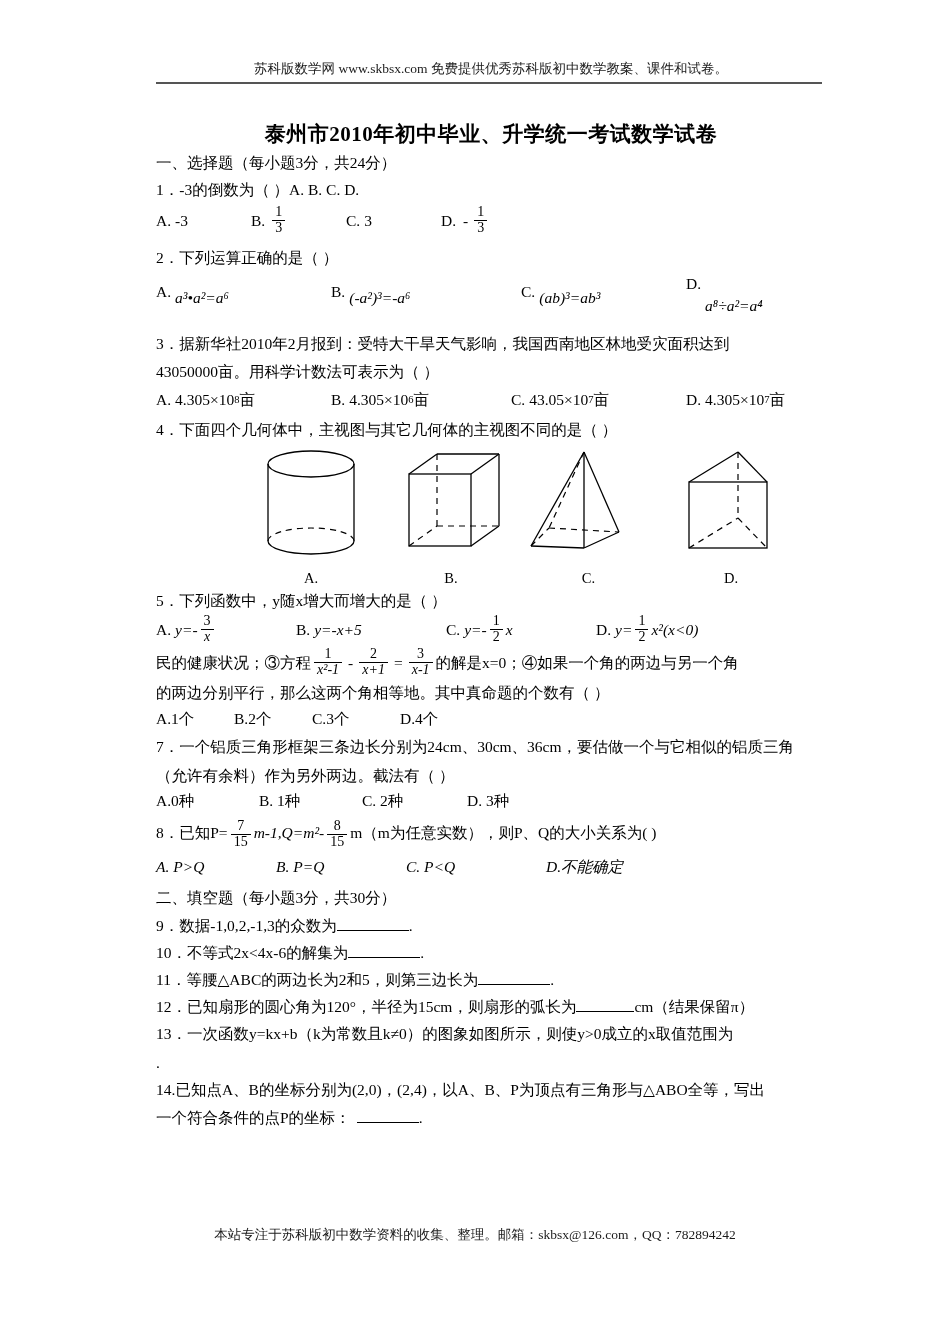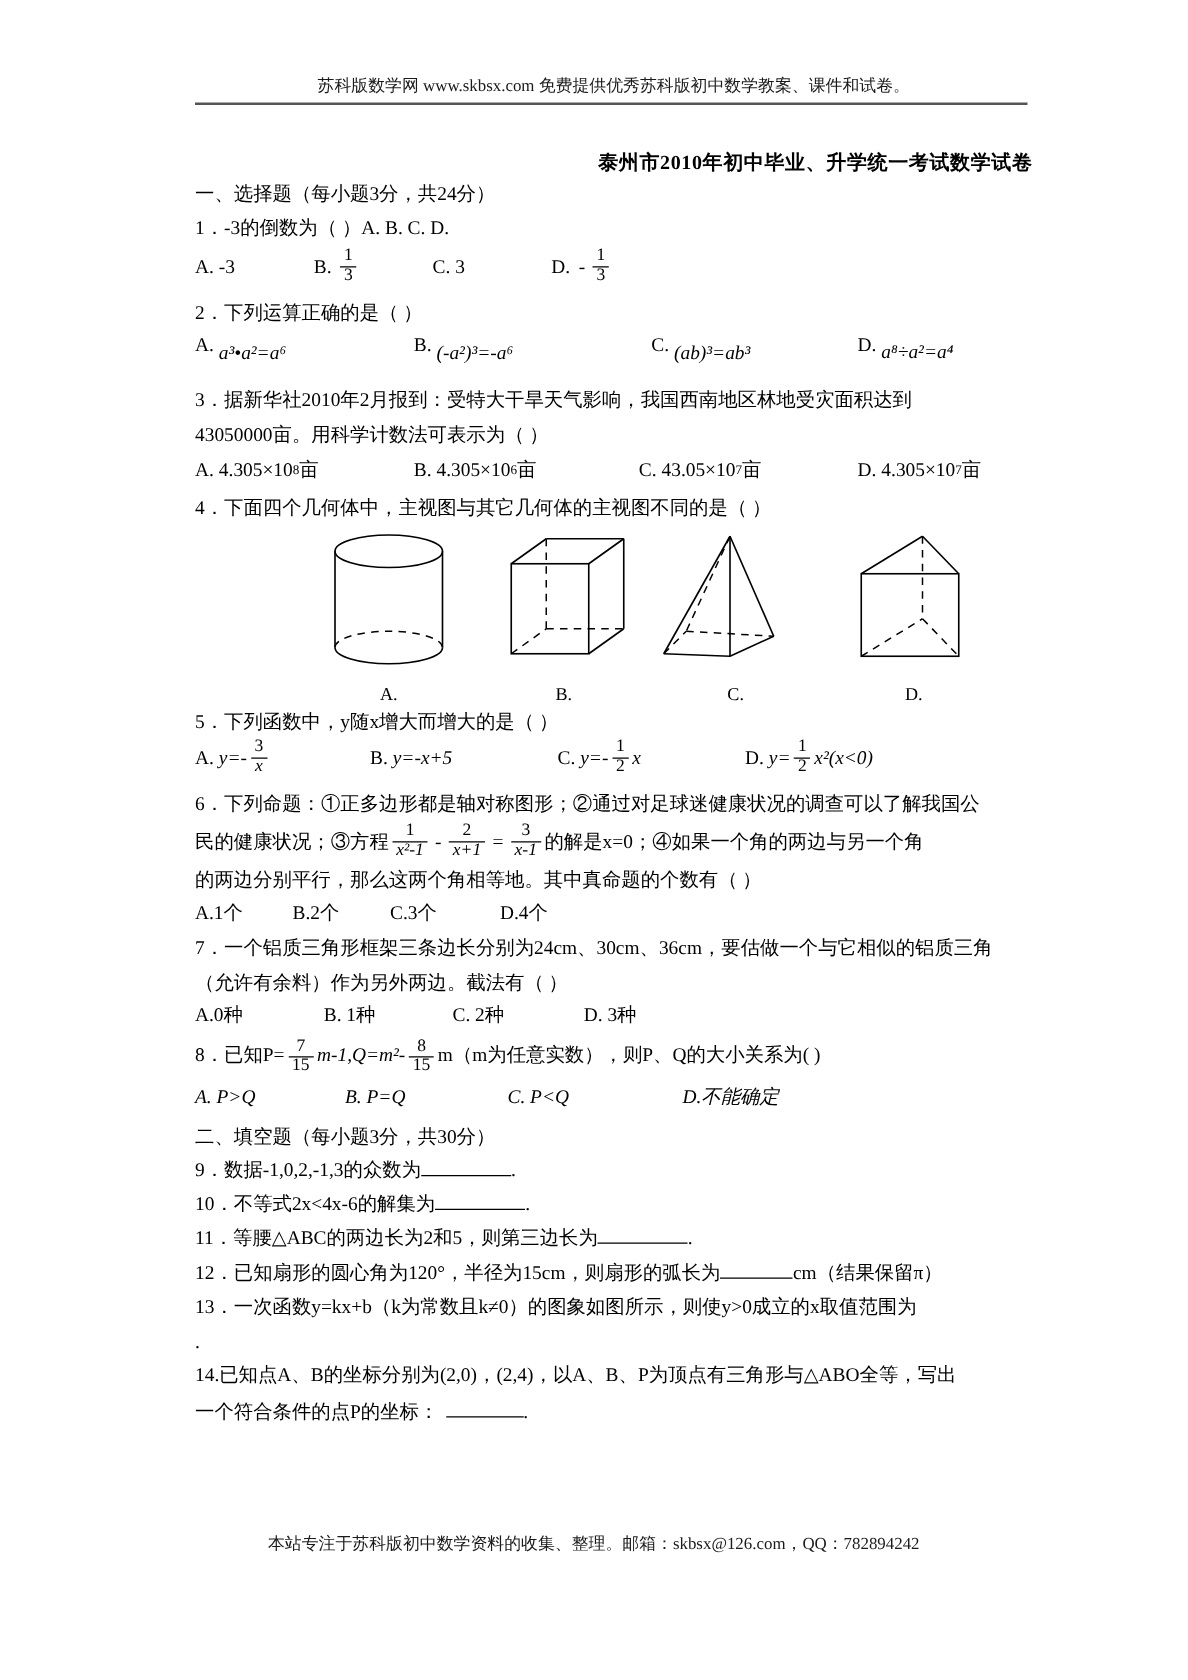--- a/index.html
+++ b/index.html
@@ -38,23 +38,23 @@
   }
   .header-rule {
     border: none;
     border-top: 2px solid #555555;
     margin: 4px 0 0 0;
     width: 666px;
   }
 
   
   .doc-title {
-    font-size: 16px;
+    font-size: 21px;
     font-weight: bold;
-    text-align: right;
+    text-align: center;
     margin-top: 36px;
     letter-spacing: 0.5px;
   }
 
   
   .sec-head, .q-line {
     font-size: 15.5px;
     line-height: 1.62;
     margin-top: 2px;
     text-align: left;
@@ -188,21 +188,21 @@
       <span class="opt" style="width:190px; align-items:flex-start;">
         <span class="lbl">B.</span>
         <i class="v" style="margin-top:6px;">(‐a²)³=‐a⁶</i>
       </span>
       <span class="opt" style="width:165px; align-items:flex-start;">
         <span class="lbl">C.</span>
         <i class="v" style="margin-top:6px;">(ab)³=ab³</i>
       </span>
       <span class="opt" style="align-items:flex-start;">
         <span class="lbl">D.</span>
-        <i class="v" style="margin-top:5px;">a⁸÷a²=a⁴</i>
+        <i class="v" style="margin-top:22px;">a⁸÷a²=a⁴</i>
       </span>
     </div>
 
     <div class="q-line wrap" style="margin-top:12px;">3．据新华社2010年2月报到：受特大干旱天气影响，我国西南地区林地受灾面积达到</div>
     <div class="q-line wrap">43050000亩。用科学计数法可表示为（      ）</div>
     <div class="opts" style="margin-top:2px;">
       <span class="opt" style="width:175px;">
         <span class="lbl">A.</span>
         <span>4.305</span>
         <span>×10</span>
@@ -318,21 +318,20 @@
         <i class="v">y=</i>
         <span class="frac">
           <span class="num">1</span>
           <span class="bar"></span>
           <span class="den">2</span>
         </span>
         <i class="v">x²(x&lt;0)</i>
       </span>
     </div>
 
-    <div class="q-line wrap" style="margin-top:8px;">6．下列命题：①正多边形都是轴对称图形；②通过对足球迷健康状况的调查可以了解我国公</div>
     <div class="q-line wrap" style="display:flex; align-items:center; margin-top:2px;">
       <span>民的健康状况；③方程</span>
       <span class="frac">
         <span class="num">1</span>
         <span class="bar"></span>
         <i class="den v">x²‐1</i>
       </span>
       <span style="margin:0 3px;">‐</span>
       <span class="frac">
         <span class="num">2</span>

